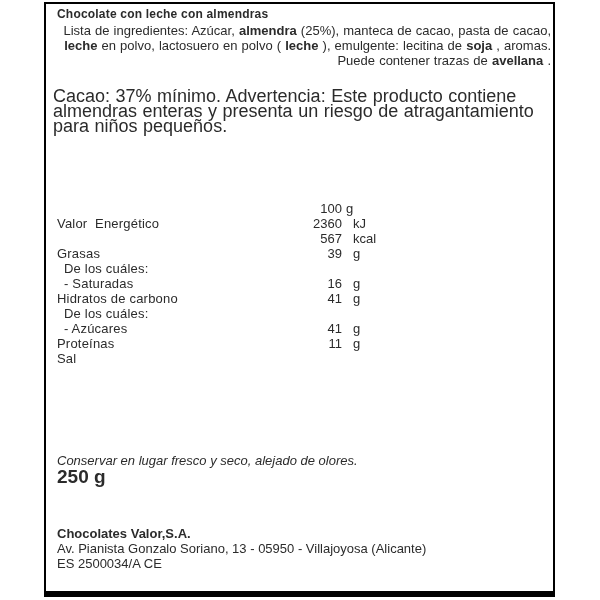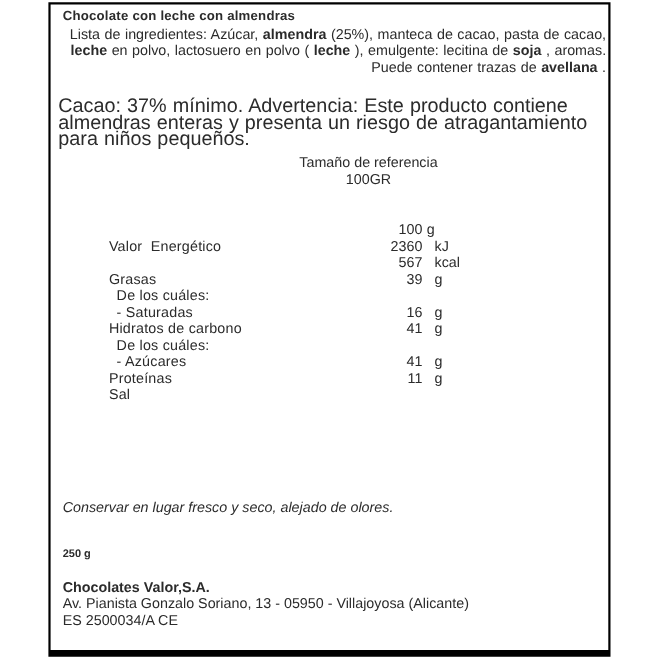--- a/index.html
+++ b/index.html
@@ -32,56 +32,52 @@
     font-size:18px; line-height:15px; word-spacing:0.5px;
   }
   .ref {
     position:absolute; top:136px; left:209px; width:160px;
     text-align:center; font-size:13px; line-height:15px;
   }
   .ntable {
     position:absolute; top:197px; left:11px; right:5px;
     font-size:13px; line-height:15px;
   }
-  .nrow { position:relative; height:15px; white-space:pre;margin-left:42px; }
+  .nrow { position:relative; height:15px; white-space:pre; }
   .nlabel { letter-spacing:0.2px; }
   .nrow.indent .nlabel { padding-left:7px; }
   .nval { position:absolute; left:145px; top:0; white-space:pre; }
   .nnum { display:inline-block; width:140px; text-align:right; }
   .nunit { padding-left:11px; }
   .nunit.sp { padding-left:4px; }
   .storage {
     position:absolute; top:449px; left:11px; width:494px; margin:0;
     font-size:13px; line-height:15px;font-style:italic;
   }
   .weight {
-    position:absolute; top:494px; left:11px; margin:0;
-    font-size:10px; font-weight:bold;
+    position:absolute; top:462px; left:11px; margin:0;
+    font-size:19px; font-weight:bold;
   }
   .footer {
     position:absolute; top:522px; left:11px; width:494px;
     font-size:13px; line-height:15px;
   }
   .b { font-weight:bold; }
 </style>
 </head>
 <body>
 
 <div class="label-box">
 
   <h1 class="title">Chocolate con leche con almendras</h1>
 
   <p class="ingredients"><span>Lista de ingredientes: Azúcar, </span><span class="b">almendra</span><span> (25%), manteca de cacao, pasta de cacao, </span><span class="b">leche</span><span> en polvo, lactosuero en polvo ( </span><span class="b">leche</span><span> ), emulgente: lecitina de </span><span class="b">soja</span><span> , aromas. Puede contener trazas de </span><span class="b">avellana</span><span> .</span></p>
 
   <p class="warning">Cacao: 37% mínimo. Advertencia: Este producto contiene almendras enteras y presenta un riesgo de atragantamiento para niños pequeños.</p>
 
-  <div class="ref">
-    <div>Tamaño de referencia</div>
-    <div>100GR</div>
-  </div>
 
   <div class="ntable">
       <div class="nrow"><span class="nlabel"></span><span class="nval"><span class="nnum">100</span><span class="nunit sp">g</span></span></div>
       <div class="nrow"><span class="nlabel">Valor  Energético</span><span class="nval"><span class="nnum">2360</span><span class="nunit">kJ</span></span></div>
       <div class="nrow"><span class="nlabel"></span><span class="nval"><span class="nnum">567</span><span class="nunit">kcal</span></span></div>
       <div class="nrow"><span class="nlabel">Grasas</span><span class="nval"><span class="nnum">39</span><span class="nunit">g</span></span></div>
       <div class="nrow indent"><span class="nlabel">De los cuáles:</span></div>
       <div class="nrow indent"><span class="nlabel">- Saturadas</span><span class="nval"><span class="nnum">16</span><span class="nunit">g</span></span></div>
       <div class="nrow"><span class="nlabel">Hidratos de carbono</span><span class="nval"><span class="nnum">41</span><span class="nunit">g</span></span></div>
       <div class="nrow indent"><span class="nlabel">De los cuáles:</span></div>

